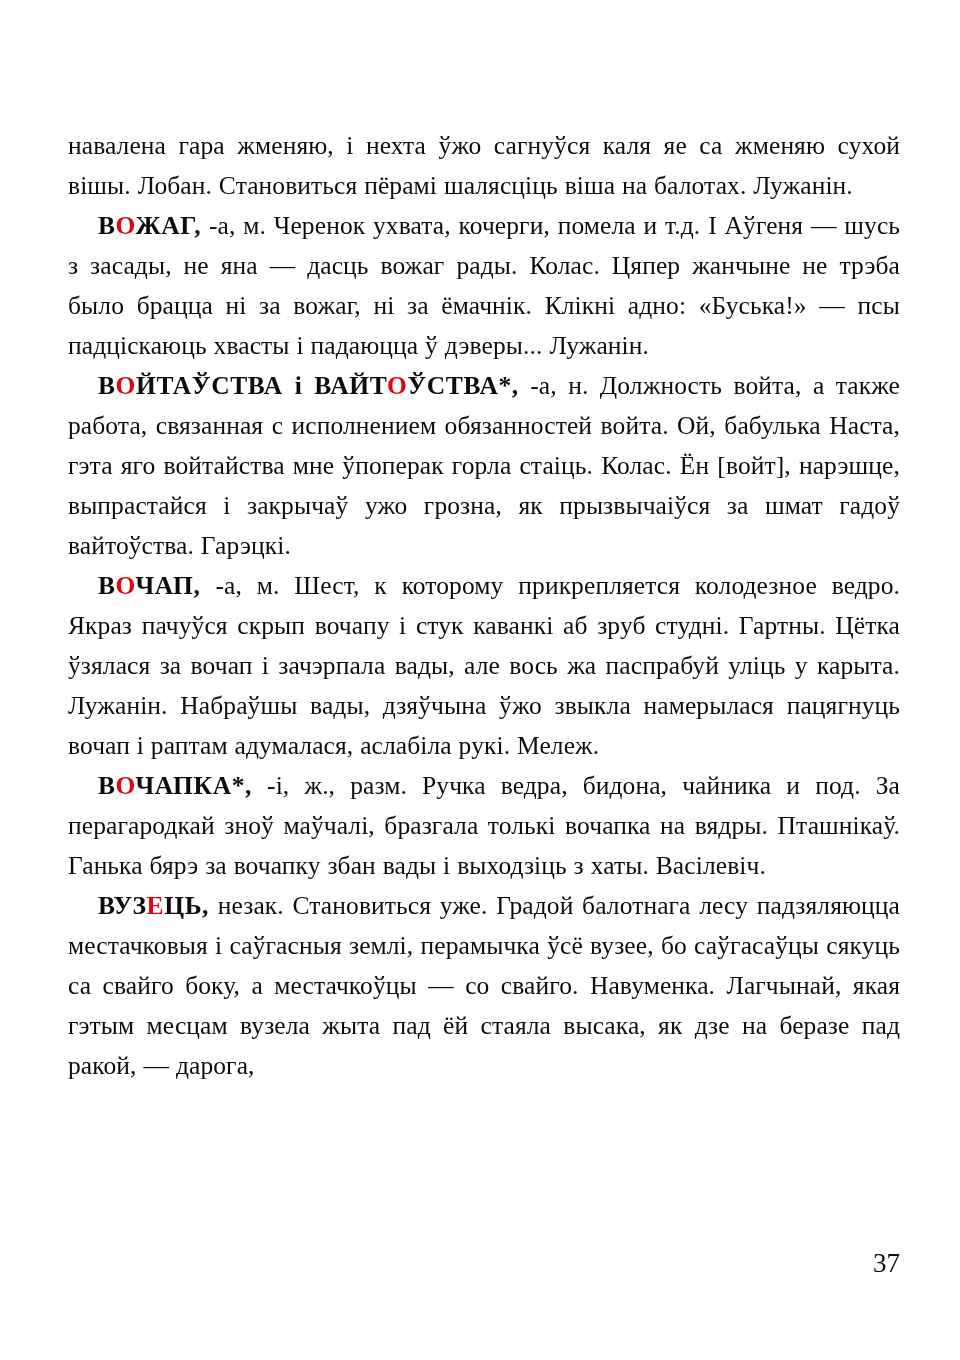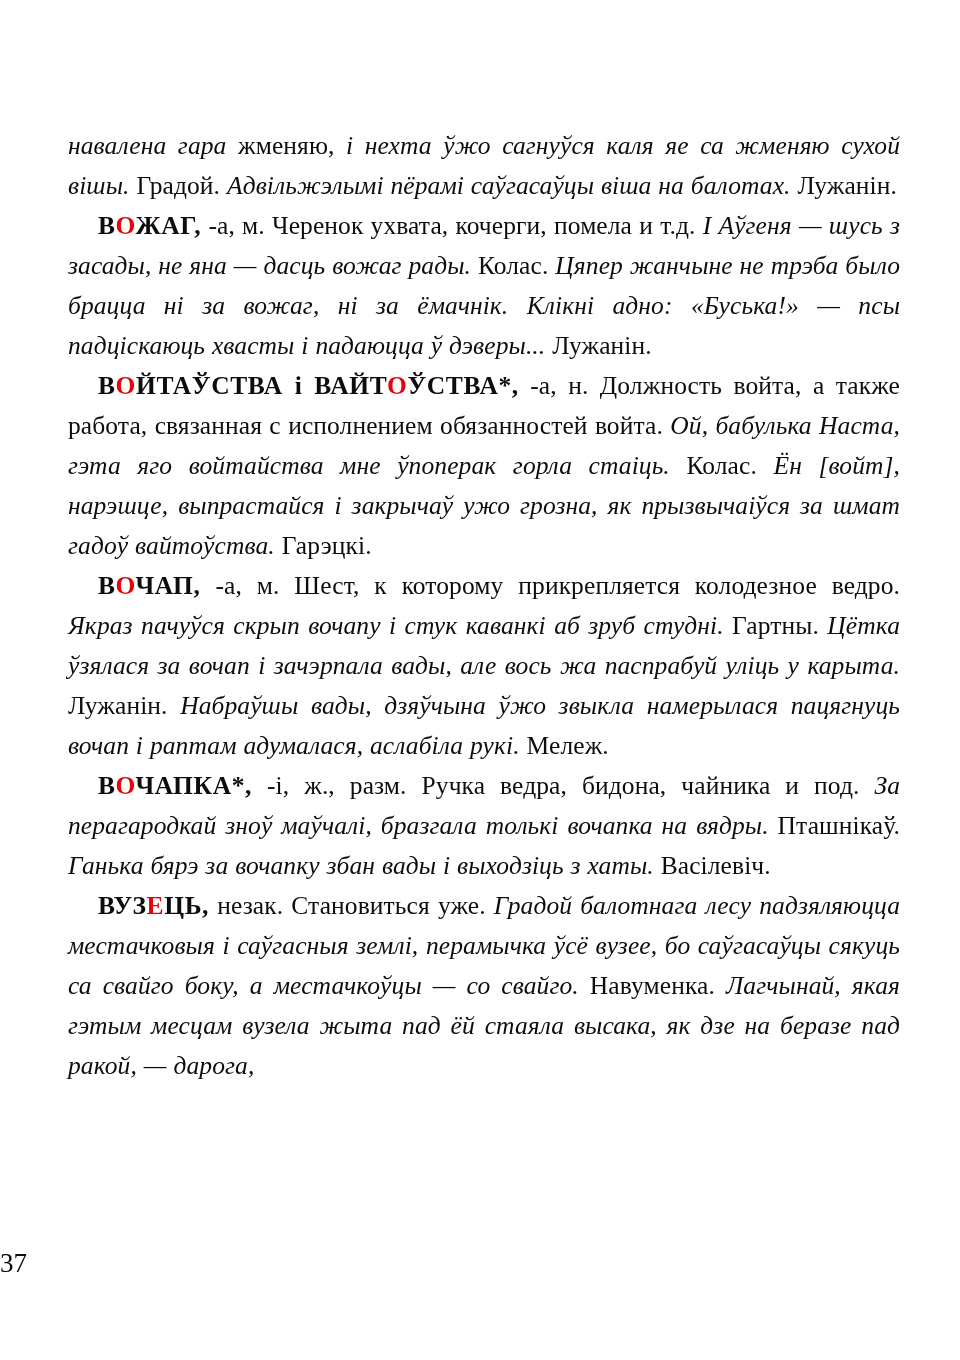--- a/index.html
+++ b/index.html
@@ -47,21 +47,20 @@
     text-indent: 0;
   }
 
   
   .para.entry {
     text-indent: 30px;
   }
 
   
   .quote {
-    font-style: italic;
   }
 
   
   .roman {
     font-style: normal;
   }
 
   
   .headword {
     font-weight: bold;
@@ -78,33 +77,34 @@
   
   .gram {
     font-style: normal;
   }
 
   .page-number {
     position: absolute;
     left: 0;
     top: 1246px;
     width: 900px;
+    text-align: right;
     font-size: 27px;
     line-height: 34px;
     font-style: normal;
   }
 </style>
 </head>
 <body>
 
 <div class="page">
 
   <div class="text-column">
 
-    <p class="para continuation"><span class="quote">навалена гара</span> <span class="roman">жменяю,</span> <span class="quote">і нехта ўжо сагнуўся каля яе са жменяю сухой вішы.</span> <span class="roman">Градой.</span> <span class="quote">Адвільжэлымі пёрамі саўгасаўцы віша на балотах.</span> <span class="roman">Лужанін.</span></p>
+    <p class="para continuation"><span class="quote">навалена гара</span> <span class="roman">жменяю,</span> <span class="quote">і нехта ўжо сагнуўся каля яе са жменяю сухой вішы.</span> <span class="roman">Лобан.</span> <span class="quote">Становиться пёрамі шалясціць віша на балотах.</span> <span class="roman">Лужанін.</span></p>
 
     <p class="para entry"><span class="headword"><span>В</span><span class="stress">О</span><span>ЖАГ,</span></span> <span class="gram">-а, м.</span> <span class="roman">Черенок ухвата, кочерги, помела и т.д.</span> <span class="quote">І Аўгеня — шусь з засады, не яна — дасць вожаг рады.</span> <span class="roman">Колас.</span> <span class="quote">Цяпер жанчыне не трэба было брацца ні за вожаг, ні за ёмачнік. Клікні адно: «Буська!» — псы падціскаюць хвасты і падаюцца ў дэверы...</span> <span class="roman">Лужанін.</span></p>
 
     <p class="para entry"><span class="headword"><span>В</span><span class="stress">О</span><span>ЙТАЎСТВА і ВАЙТ</span><span class="stress">О</span><span>ЎСТВА*,</span></span> <span class="gram">-а, н.</span> <span class="roman">Должность войта, а также работа, связанная с исполнением обязанностей войта.</span> <span class="quote">Ой, бабулька Наста, гэта яго войтайства мне ўпоперак горла стаіць.</span> <span class="roman">Колас.</span> <span class="quote">Ён [войт], нарэшце, выпрастайся і закрычаў ужо грозна, як прызвычаіўся за шмат гадоў вайтоўства.</span> <span class="roman">Гарэцкі.</span></p>
 
     <p class="para entry"><span class="headword"><span>В</span><span class="stress">О</span><span>ЧАП,</span></span> <span class="gram">-а, м.</span> <span class="roman">Шест, к которому прикрепляется колодезное ведро.</span> <span class="quote">Якраз пачуўся скрып вочапу і стук каванкі аб зруб студні.</span> <span class="roman">Гартны.</span> <span class="quote">Цётка ўзялася за вочап і зачэрпала вады, але вось жа паспрабуй уліць у карыта.</span> <span class="roman">Лужанін.</span> <span class="quote">Набраўшы вады, дзяўчына ўжо звыкла намерылася пацягнуць вочап і раптам адумалася, аслабіла рукі.</span> <span class="roman">Мележ.</span></p>
 
     <p class="para entry"><span class="headword"><span>В</span><span class="stress">О</span><span>ЧАПКА*,</span></span> <span class="gram">-і, ж., разм.</span> <span class="roman">Ручка ведра, бидона, чайника и под.</span> <span class="quote">За перагародкай зноў маўчалі, бразгала толькі вочапка на вядры.</span> <span class="roman">Пташнікаў.</span> <span class="quote">Ганька бярэ за вочапку збан вады і выходзіць з хаты.</span> <span class="roman">Васілевіч.</span></p>
 
     <p class="para entry"><span class="headword"><span>ВУЗ</span><span class="stress">Е</span><span>ЦЬ,</span></span> <span class="gram">незак.</span> <span class="roman">Становиться уже.</span> <span class="quote">Градой балотнага лесу падзяляюцца местачковыя і саўгасныя землі, перамычка ўсё вузее, бо саўгасаўцы сякуць са свайго боку, а местачкоўцы — со свайго.</span> <span class="roman">Навуменка.</span> <span class="quote">Лагчынай, якая гэтым месцам вузела жыта пад ёй стаяла высака, як дзе на беразе пад ракой, — дарога,</span></p>

